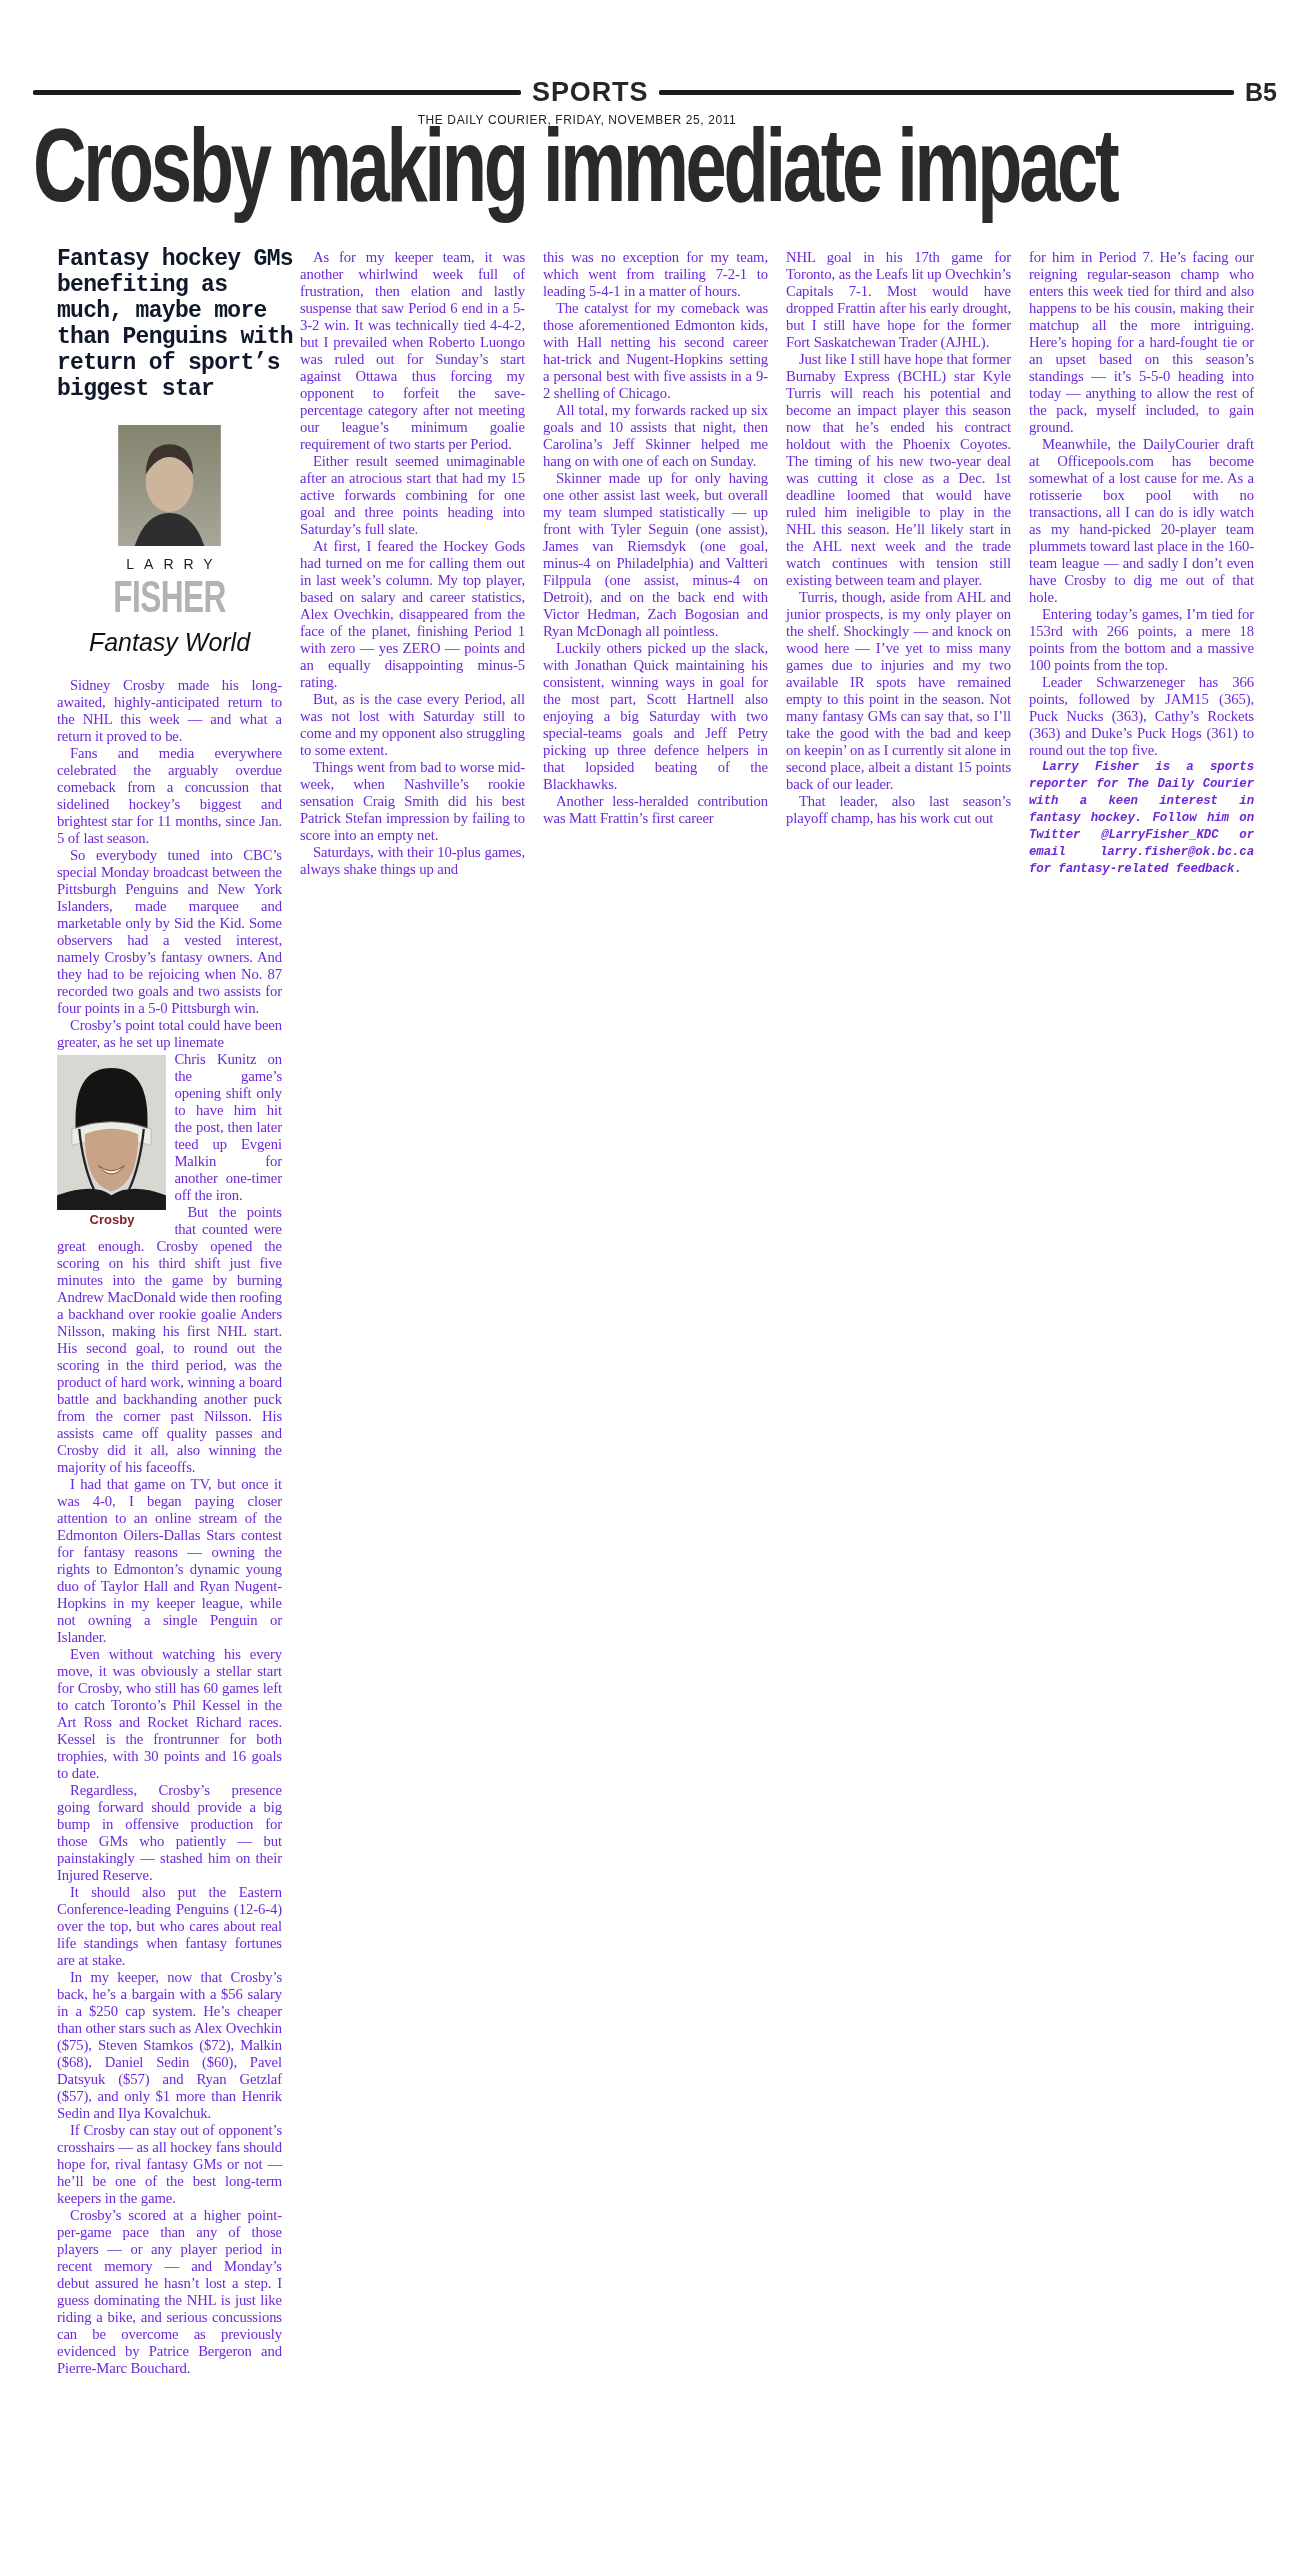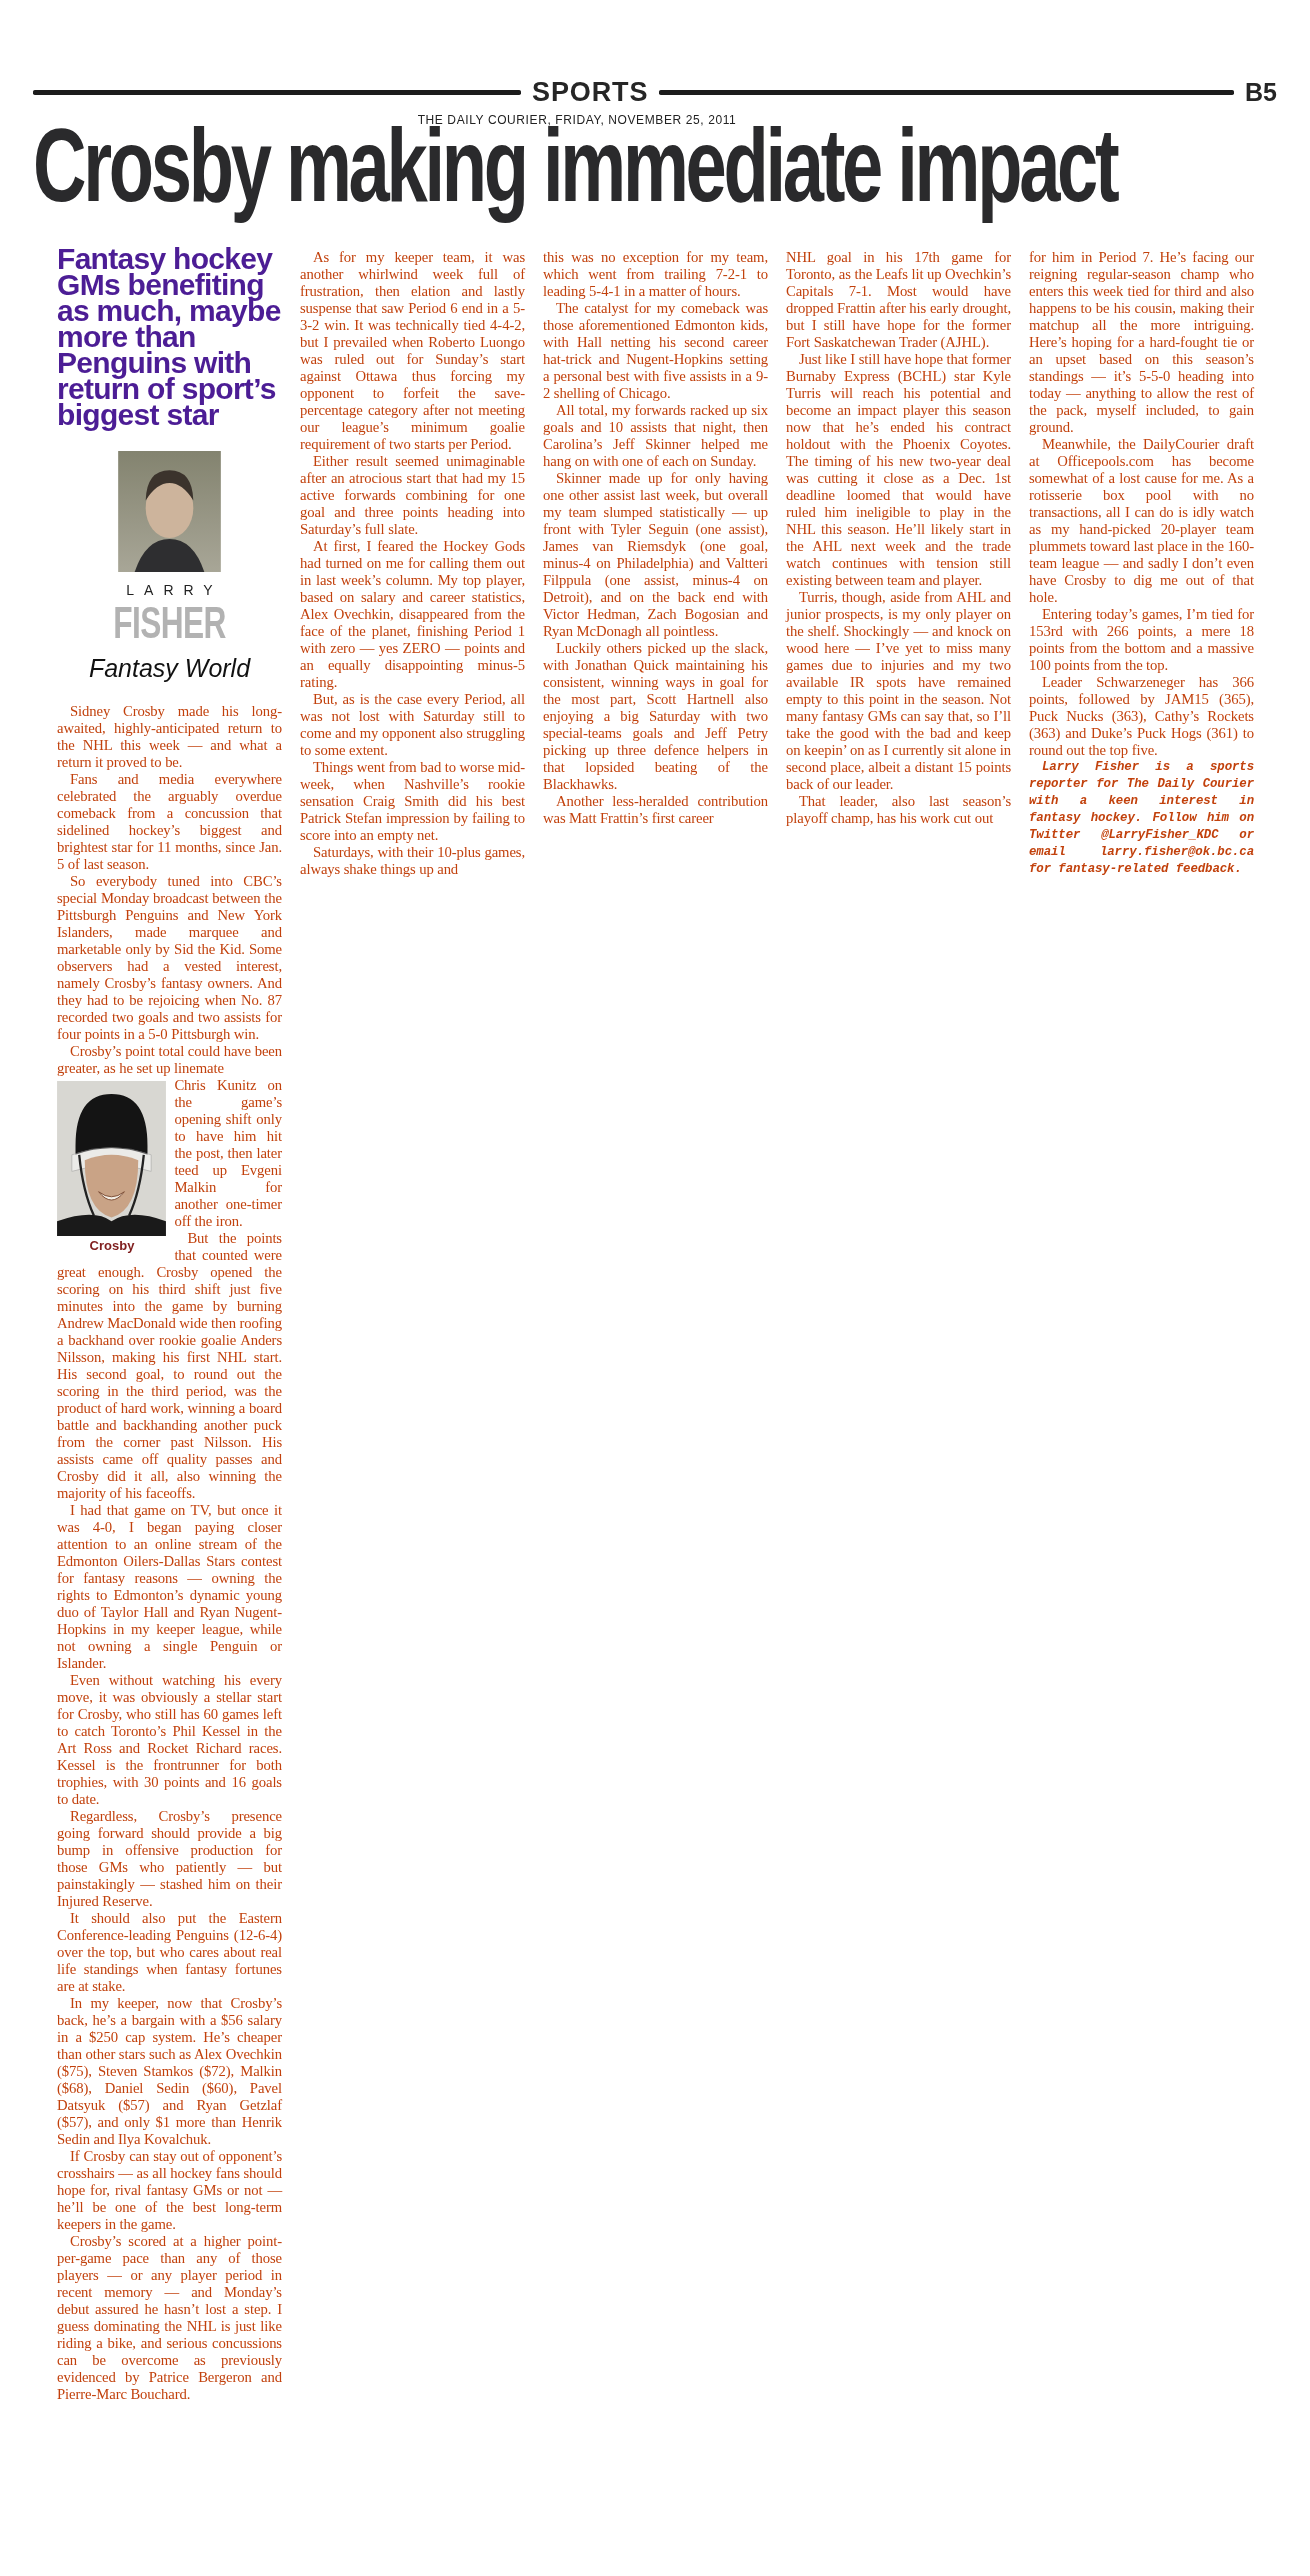--- a/index.html
+++ b/index.html
@@ -35,27 +35,27 @@
   }
   
   .col { position:absolute; width:225px; top:227px; }
   .col-1 { left:57px;  top:224px; }
   .col-2 { left:300px; }
   .col-3 { left:543px; }
   .col-4 { left:786px; }
   .col-5 { left:1029px; }
   .bodytext p {
     margin:0; font-size:14.7px; line-height:17px; text-align:justify;
-    text-indent:13px; letter-spacing:-0.1px; color:#c2410c;
+    text-indent:13px; letter-spacing:-0.1px; color:#6d28d9;
   }
   .bodytext p.noindent { text-indent:0; }
   
   .deck {
-    width:239px; font-family:Liberation Sans, sans-serif; font-weight:bold;
-    font-size:30px; line-height:26px; letter-spacing:-0.7px; color:#4c1d95;
+    width:239px; font-family:Liberation Mono, monospace; font-weight:bold;
+    font-size:23px; line-height:26px; letter-spacing:-0.7px; color:#0f172a;
   }
   .headshot-wrap { width:103px; margin:23px auto 0 auto; }
   .headshot { display:block; width:103px; height:121px; }
   .byline-first {
     margin-top:11px; text-align:center; font-family:"Liberation Sans", sans-serif;
     font-size:14px; letter-spacing:10px; padding-left:10px; color:#222; line-height:1;
   }
   .byline-last {
     margin-top:3.7px; text-align:center; font-family:"Liberation Sans", sans-serif;
     font-weight:bold; font-size:44px; line-height:1; color:#b2b2b2;

